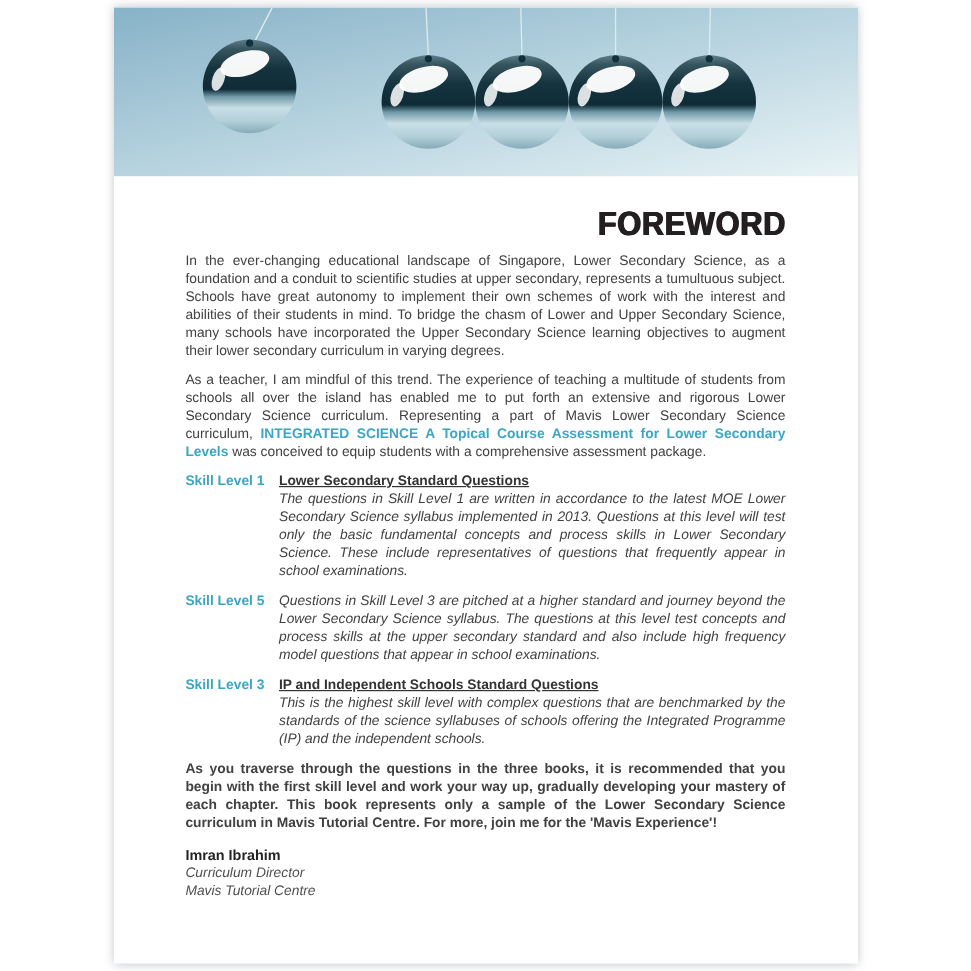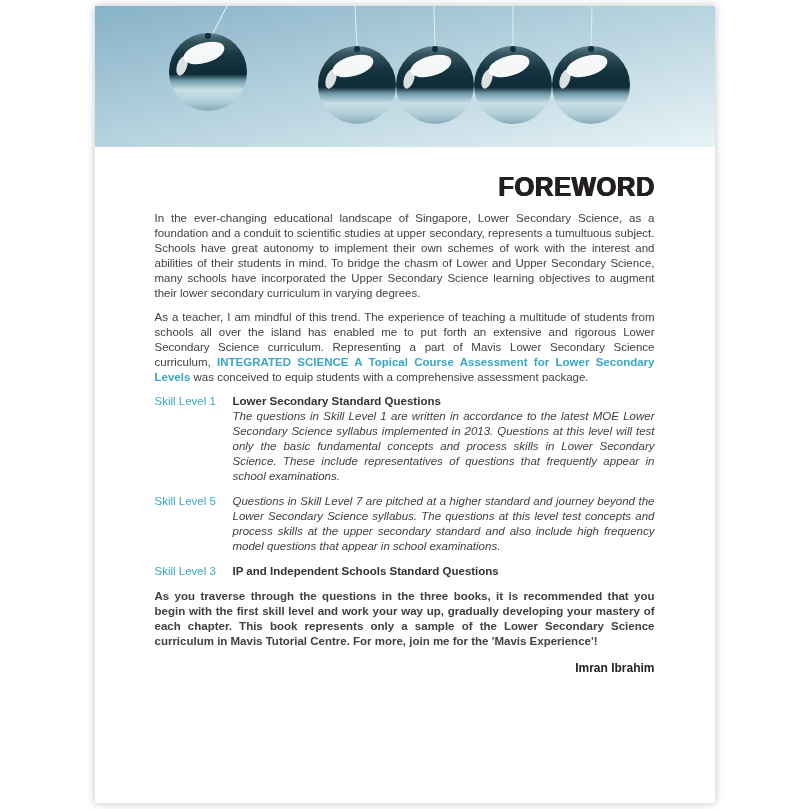--- a/index.html
+++ b/index.html
@@ -12,26 +12,26 @@
   .page-title{
     margin:24px 60px 8px 0;text-align:right;
     font-size:28px;font-weight:bold;letter-spacing:.5px;color:#231f20;
     text-shadow:.6px 0 currentColor,-.6px 0 currentColor;
     transform:scaleX(.92);transform-origin:right center;
   }
   .content{padding:0 60px;color:#414141;font-size:11.5px;line-height:15px;}
   p.para{margin:0 0 9px 0;text-align:justify;}
   .accent{color:#3aa6c5;font-weight:bold;}
   .skill-row{display:flex;margin:0 0 10px 0;}
-  .skill-label{flex:0 0 78px;color:#3aa6c5;font-weight:normal;}
+  .skill-label{flex:0 0 78px;color:#3aa6c5;font-weight:bold;}
   .skill-main{flex:1;}
-  .skill-heading{font-weight:bold;color:#333333;}
+  .skill-heading{font-weight:bold;color:#333333;text-decoration:underline;}
   .skill-body{margin:0;text-align:justify;font-style:italic;}
   .closing{margin-top:13px;font-weight:bold;}
-  .signature{margin-top:12px;text-align:right;}
+  .signature{margin-top:12px;}
   .sig-name{font-weight:bold;color:#232323;font-size:12px;}
   .sig-role,.sig-org{font-style:italic;color:#4f4f4f;font-size:11.5px;}
 </style>
 </head>
 <body>
 
 <div class="sheet">
 
   <div>
     <svg class="header-photo" viewBox="0 0 620 141" preserveAspectRatio="none">
@@ -107,31 +107,34 @@
       <div class="skill-label">Skill Level 1</div>
       <div class="skill-main">
         <div class="skill-heading">Lower Secondary Standard Questions</div>
         <p class="skill-body">The questions in Skill Level 1 are written in accordance to the latest MOE Lower Secondary Science syllabus implemented in 2013. Questions at this level will test only the basic fundamental concepts and process skills in Lower Secondary Science. These include representatives of questions that frequently appear in school examinations.</p>
       </div>
     </div>
 
     <div class="skill-row">
       <div class="skill-label">Skill Level 5</div>
       <div class="skill-main">
-        <p class="skill-body">Questions in Skill Level 7 are pitched at a higher standard and journey beyond the Lower Secondary Science syllabus. The questions at this level test concepts and process skills at the upper secondary standard and also include high frequency model questions that appear in school examinations.</p>
+        <p class="skill-body">Questions in Skill Level 3 are pitched at a higher standard and journey beyond the Lower Secondary Science syllabus. The questions at this level test concepts and process skills at the upper secondary standard and also include high frequency model questions that appear in school examinations.</p>
       </div>
     </div>
 
     <div class="skill-row">
       <div class="skill-label">Skill Level 3</div>
       <div class="skill-main">
         <div class="skill-heading">IP and Independent Schools Standard Questions</div>
+        <p class="skill-body">This is the highest skill level with complex questions that are benchmarked by the standards of the science syllabuses of schools offering the Integrated Programme (IP) and the independent schools.</p>
       </div>
     </div>
 
     <p class="para closing">As you traverse through the questions in the three books, it is recommended that you begin with the first skill level and work your way up, gradually developing your mastery of each chapter. This book represents only a sample of the Lower Secondary Science curriculum in Mavis Tutorial Centre. For more, join me for the 'Mavis Experience'!</p>
 
     <div class="signature">
       <div class="sig-name">Imran Ibrahim</div>
+      <div class="sig-role">Curriculum Director</div>
+      <div class="sig-org">Mavis Tutorial Centre</div>
     </div>
 
   </div>
 </div>
 
 </body></html>

